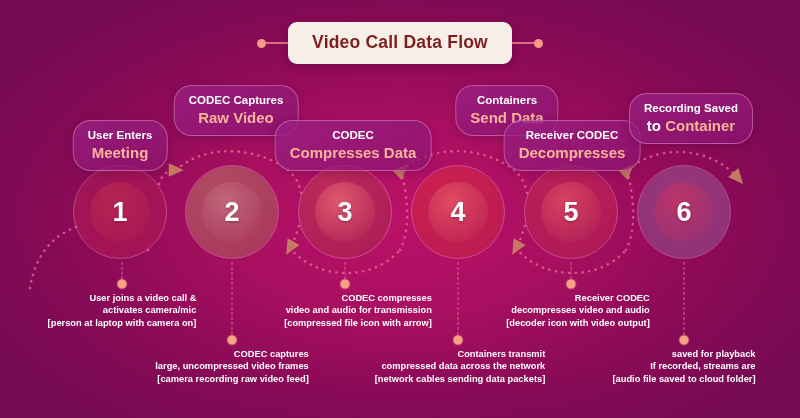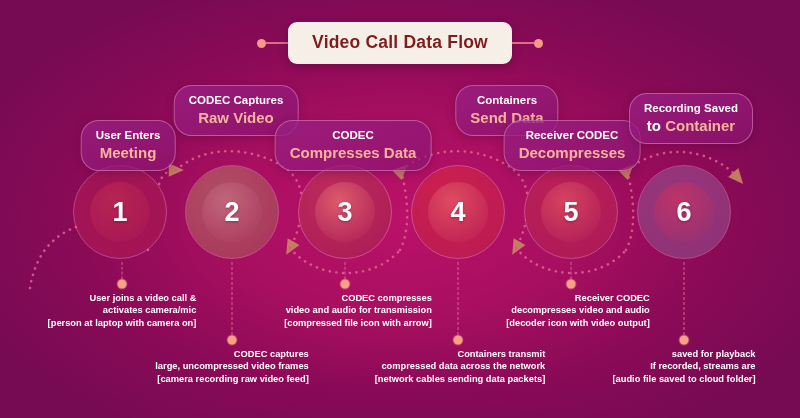--- a/index.html
+++ b/index.html
@@ -145,21 +145,21 @@
   <div id="dynamic">
       <div class="lead" style="left: 122px; top: 262px; height: 22px;"></div>
       <div class="lead-dot" style="left: 122px; top: 284px;"></div>
       <div class="node" style="left: 120px; top: 212px; width: 96px; height: 96px;">
         <div class="mid" style="background:radial-gradient(circle at 38% 30%, #9e1457, #a71455)"></div>
         <div class="ring"></div>
         <div class="core" style="background:radial-gradient(circle at 40% 32%, #b52552, #a71455)">
           <span>1</span>
         </div>
       </div>
-      <div class="pill" style="left: 120px; top: 120px; margin-left: 8px;">
+      <div class="pill" style="left: 120px; top: 120px;">
         <span class="l1">User Enters</span>
         <span class="l2">Meeting</span>
       </div>
       <div class="desc" style="left: 122px; top: 292px;">
         <span>User joins a video call &amp;</span>
         <span>activates camera/mic</span>
         <span>[person at laptop with camera on]</span>
       </div>
       <div class="lead" style="left: 232px; top: 262px; height: 78px;"></div>
       <div class="lead-dot" style="left: 232px; top: 340px;"></div>

